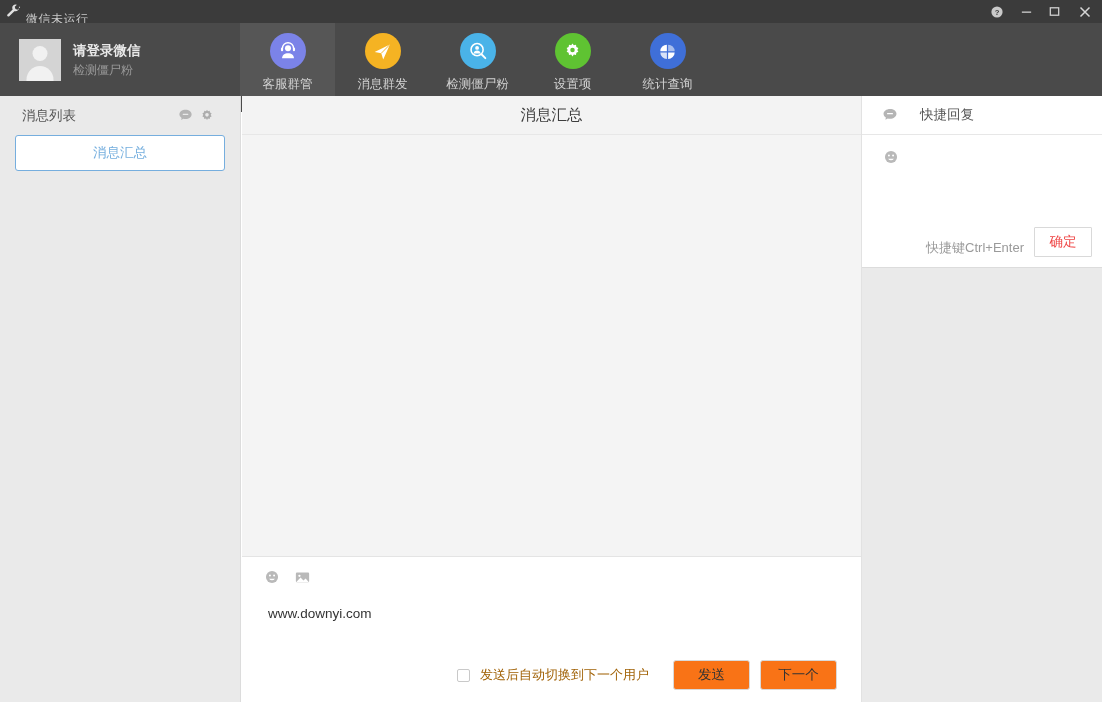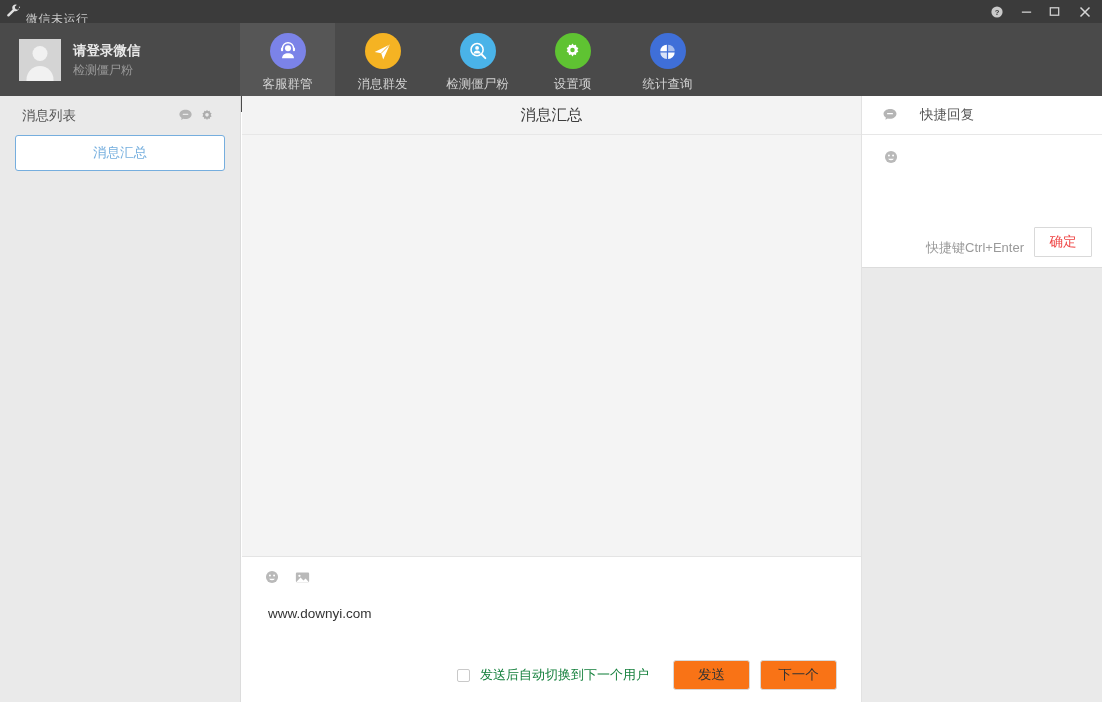--- a/index.html
+++ b/index.html
@@ -102,21 +102,21 @@
     font-family:"Liberation Sans","DejaVu Sans",sans-serif;
   }
   .comp-foot{
     position:absolute; left:0; right:0; bottom:11px; height:30px;
     display:flex; align-items:center; justify-content:flex-end; padding-right:24px; gap:0;
   }
   .cbox{
     width:13px; height:13px; border:1px solid #c9c9c9; background:#fff;
     border-radius:2px; flex:none;
   }
-  .cbox-lbl{ font-size:13px; color:#15803d; margin-left:10px; margin-right:14px; }
+  .cbox-lbl{ font-size:13px; color:#a16207; margin-left:10px; margin-right:14px; }
   .btn{
     height:30px; min-width:77px; border:1px solid #d9d9d9; background:#f97316;
     border-radius:3px; display:flex; align-items:center; justify-content:center;
     font-size:13.5px; color:#333; margin-left:10px;
   }
   .btn:first-of-type{ margin-left:0; }
 
   
   .right{
     position:absolute; left:861px; top:96px; width:241px; height:606px;

